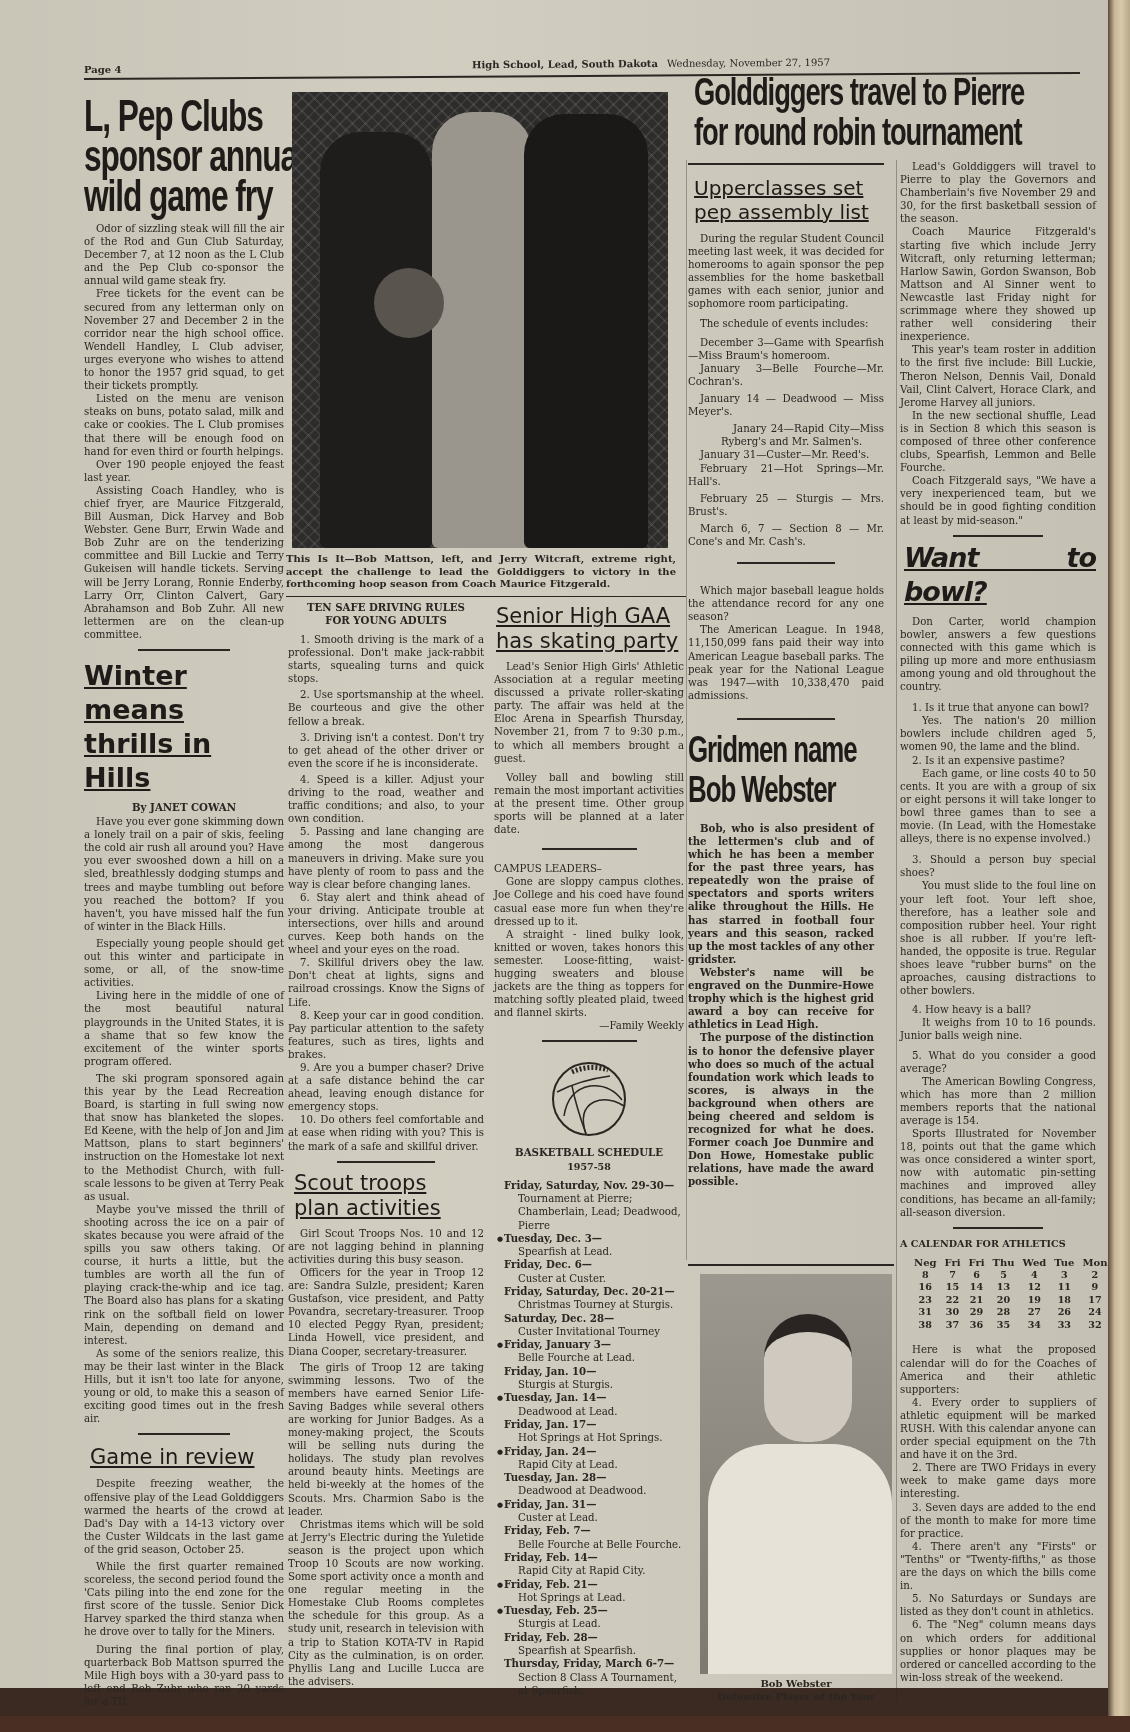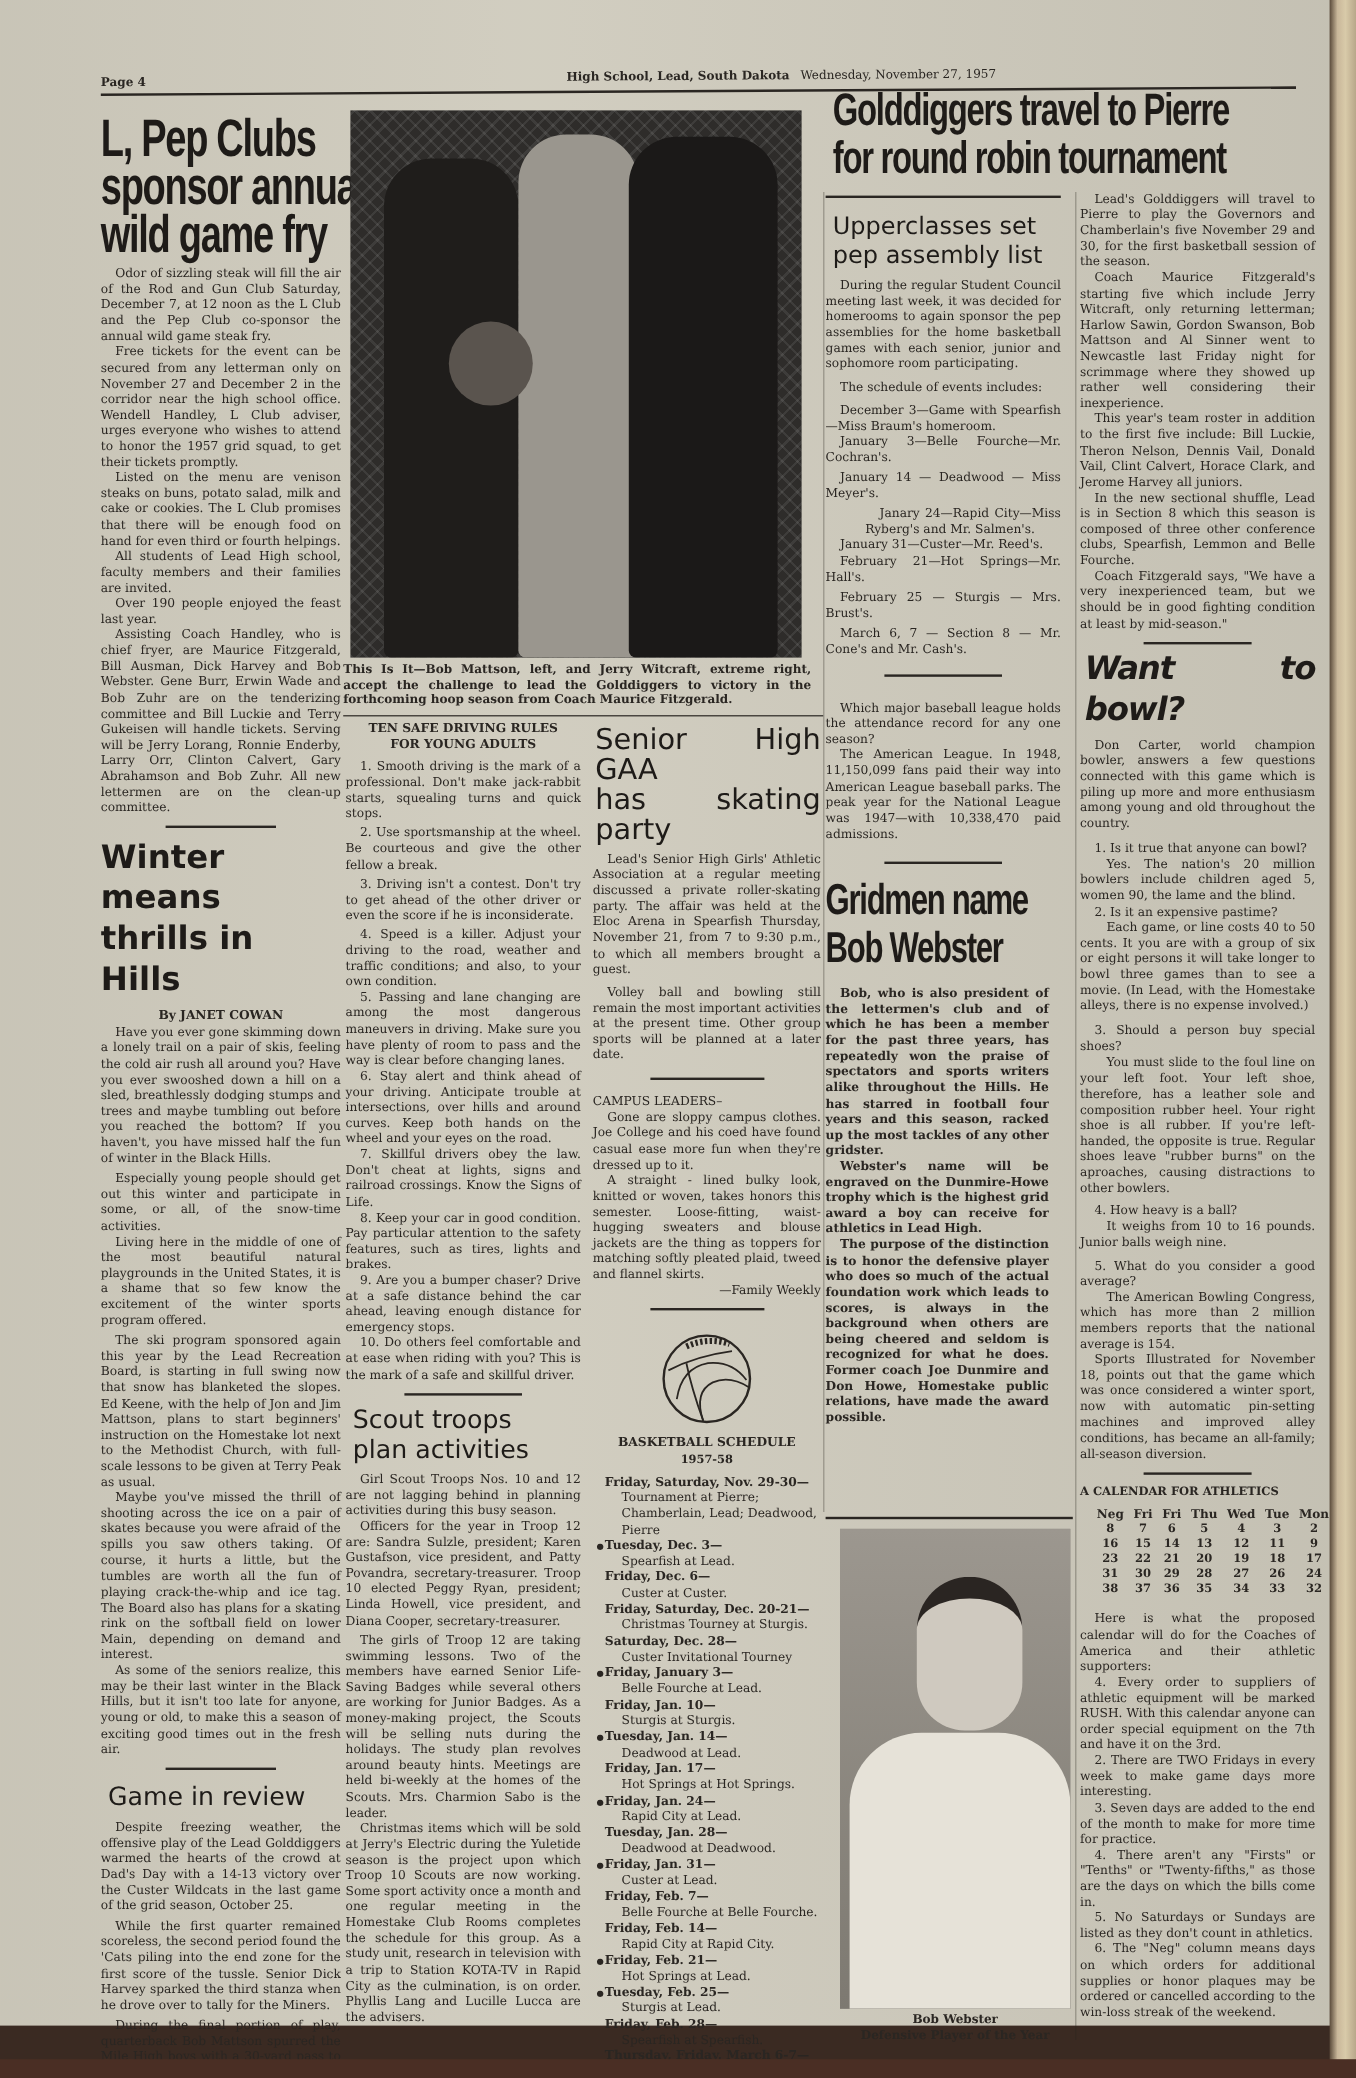--- a/index.html
+++ b/index.html
@@ -22,21 +22,21 @@
   .bottom-band { position:absolute; left:0; top:1716px; width:1130px; height:16px; background:#4a2e24; }
   .masthead { position:absolute; left:84px; top:48px; width:996px; height:30px; }
   .mast-page { position:absolute; left:0; top:16px; font-size:10px; font-weight:bold; }
   .mast-center { position:absolute; left:388px; top:10px; font-size:10px; white-space:nowrap; }
   .mast-center b { font-weight:bold; }
   .mast-rule { position:absolute; left:0; top:30px; width:996px; height:2px; background:#2a2622; transform:rotate(-0.35deg); transform-origin:left; }
   .col { position:absolute; font-size:10.2px; line-height:13.1px; text-align:justify; }
   .col p { margin:0; text-indent:12px; }
   .col p + p { margin-top:0; }
   .cond { font-family:"Liberation Sans", sans-serif; font-weight:bold; letter-spacing:-1.5px; transform:scaleX(0.72); transform-origin:left; white-space:nowrap; color:#1e1b18; }
-  .sansh { font-family:"DejaVu Sans", sans-serif; color:#1e1b18; }
+  .sansh { font-family:"DejaVu Sans", sans-serif; color:#1e1b18;text-decoration:underline; }
   .rule { height:2px; background:#2a2622; margin:8px auto; width:46%; }
   .thinrule { height:1px; background:#2a2622; }
   .photo {
     position:absolute; background:#2e2c2a;
     background-image:
       repeating-linear-gradient(45deg, rgba(255,255,255,0.08) 0 2px, transparent 2px 9px),
       repeating-linear-gradient(-45deg, rgba(255,255,255,0.08) 0 2px, transparent 2px 9px);
     overflow:hidden;
   }
   .figure { position:absolute; border-radius:40px 40px 6px 6px; }
@@ -67,21 +67,20 @@
   <div class="col" style="left:84px; top:96px; width:200px;">
     <div>
       <div class="cond" style="font-size:44px; line-height:40px; margin-bottom:6px;">
         <div>L, Pep Clubs</div>
         <div>sponsor annual</div>
         <div>wild game fry</div>
       </div>
       <p>Odor of sizzling steak will fill the air of the Rod and Gun Club Saturday, December 7, at 12 noon as the L Club and the Pep Club co-sponsor the annual wild game steak fry.</p>
       <p>Free tickets for the event can be secured from any letterman only on November 27 and December 2 in the corridor near the high school office. Wendell Handley, L Club adviser, urges everyone who wishes to attend to honor the 1957 grid squad, to get their tickets promptly.</p>
       <p>Listed on the menu are venison steaks on buns, potato salad, milk and cake or cookies. The L Club promises that there will be enough food on hand for even third or fourth helpings.</p>
-      <p>All students of Lead High school, faculty members and their families are invited.</p>
       <p>Over 190 people enjoyed the feast last year.</p>
       <p>Assisting Coach Handley, who is chief fryer, are Maurice Fitzgerald, Bill Ausman, Dick Harvey and Bob Webster. Gene Burr, Erwin Wade and Bob Zuhr are on the tenderizing committee and Bill Luckie and Terry Gukeisen will handle tickets. Serving will be Jerry Lorang, Ronnie Enderby, Larry Orr, Clinton Calvert, Gary Abrahamson and Bob Zuhr. All new lettermen are on the clean-up committee.</p>
     </div>
     <div class="rule"></div>
     <div>
       <div class="sansh" style="font-size:27px; line-height:34px; text-align:left; font-weight:bold; margin:4px 0 6px;">
         <div>Winter means</div>
         <div>thrills in Hills</div>
       </div>
       <div class="bold" style="text-align:center; margin-bottom:1px;">By JANET COWAN</div>
@@ -135,21 +134,21 @@
       </div>
       <p>Girl Scout Troops Nos. 10 and 12 are not lagging behind in planning activities during this busy season.</p>
       <p>Officers for the year in Troop 12 are: Sandra Sulzle, president; Karen Gustafson, vice president, and Patty Povandra, secretary-treasurer. Troop 10 elected Peggy Ryan, president; Linda Howell, vice president, and Diana Cooper, secretary-treasurer.</p>
       <p style="margin-top:3px;">The girls of Troop 12 are taking swimming lessons. Two of the members have earned Senior Life-Saving Badges while several others are working for Junior Badges. As a money-making project, the Scouts will be selling nuts during the holidays. The study plan revolves around beauty hints. Meetings are held bi-weekly at the homes of the Scouts. Mrs. Charmion Sabo is the leader.</p>
       <p>Christmas items which will be sold at Jerry's Electric during the Yuletide season is the project upon which Troop 10 Scouts are now working. Some sport activity once a month and one regular meeting in the Homestake Club Rooms completes the schedule for this group. As a study unit, research in television with a trip to Station KOTA-TV in Rapid City as the culmination, is on order. Phyllis Lang and Lucille Lucca are the advisers.</p>
     </div>
   </div>
 
   <div class="col" style="left:494px; top:604px; width:190px;">
     <div>
-      <div class="sansh" style="font-size:24px; line-height:25px; margin-bottom:6px; margin-left:2px;">
+      <div class="sansh" style="font-size:21px; line-height:25px; margin-bottom:6px; margin-left:2px;">
         <div>Senior High GAA</div>
         <div>has skating party</div>
       </div>
       <p>Lead's Senior High Girls' Athletic Association at a regular meeting discussed a private roller-skating party. The affair was held at the Eloc Arena in Spearfish Thursday, November 21, from 7 to 9:30 p.m., to which all members brought a guest.</p>
       <p style="margin-top:6px;">Volley ball and bowling still remain the most important activities at the present time. Other group sports will be planned at a later date.</p>
     </div>
     <div class="rule" style="width:50%; margin:12px auto;"></div>
     <div>
       <div>CAMPUS LEADERS–</div>
       <p>Gone are sloppy campus clothes. Joe College and his coed have found casual ease more fun when they're dressed up to it.</p>

